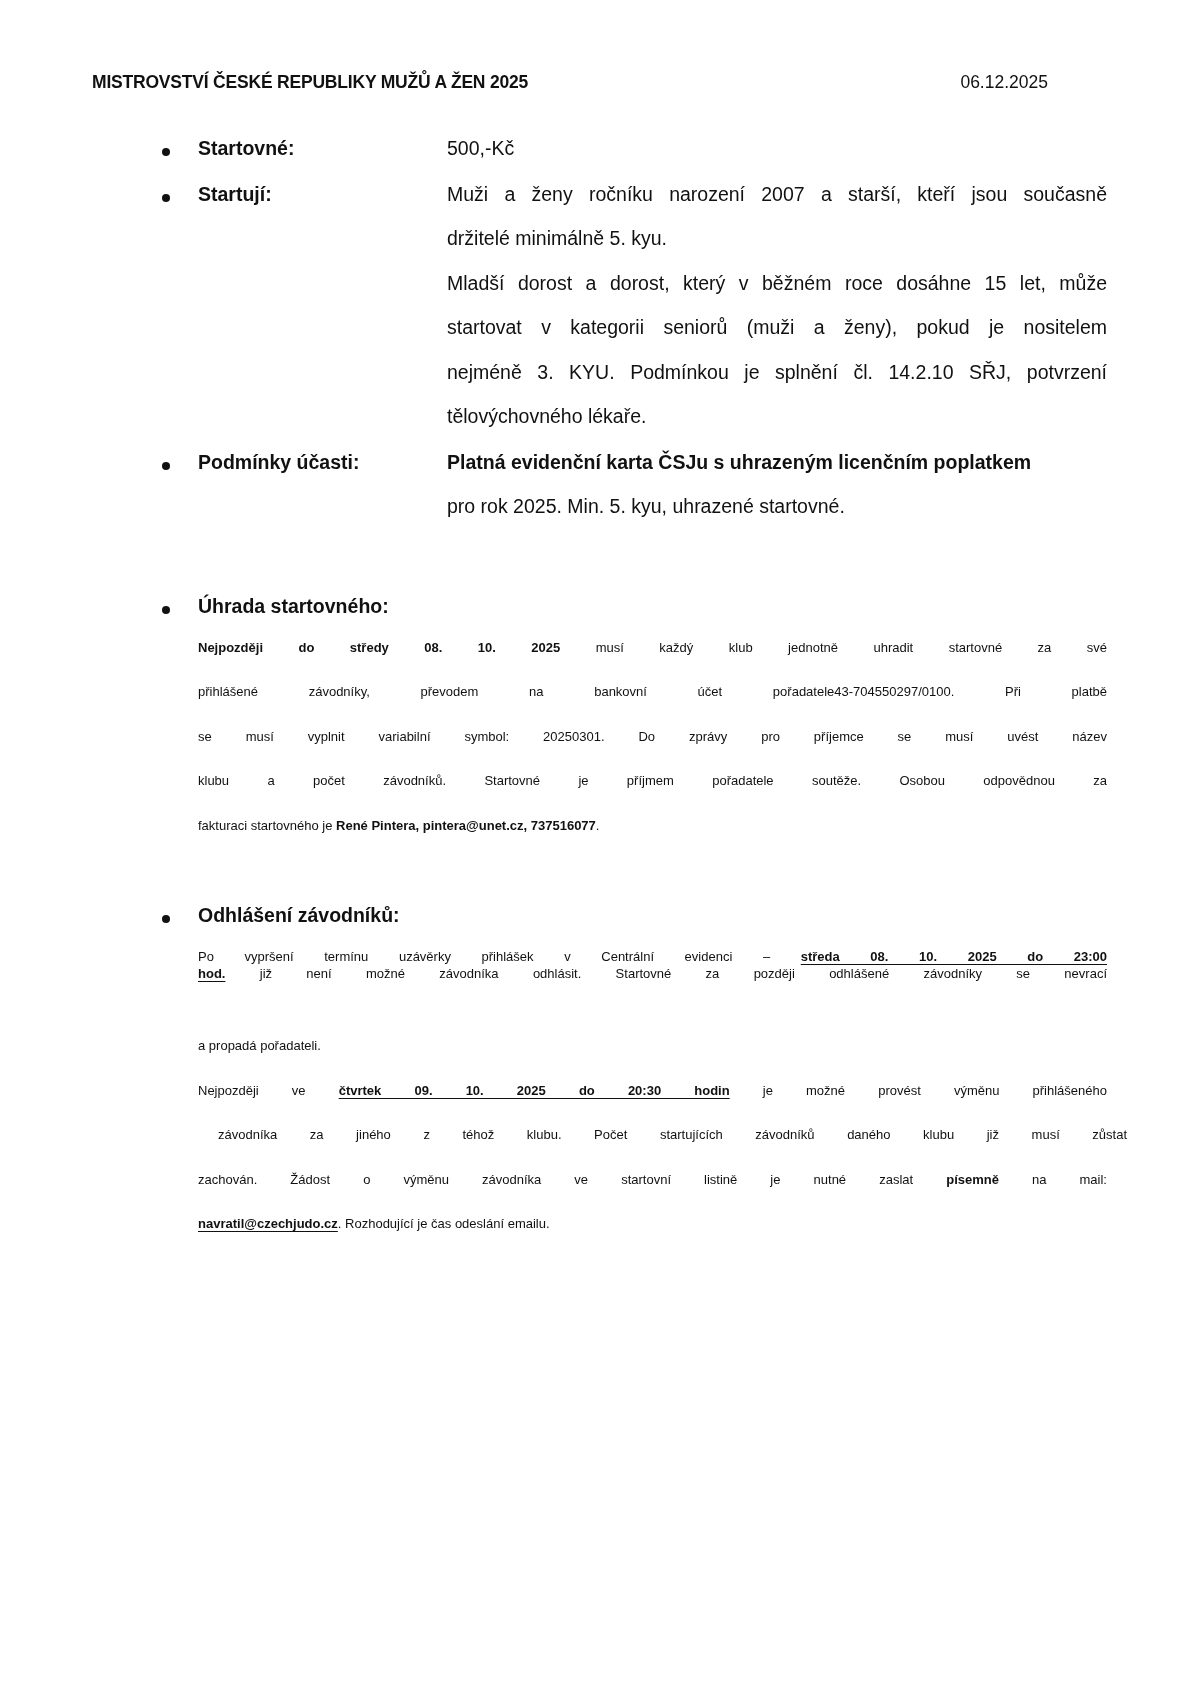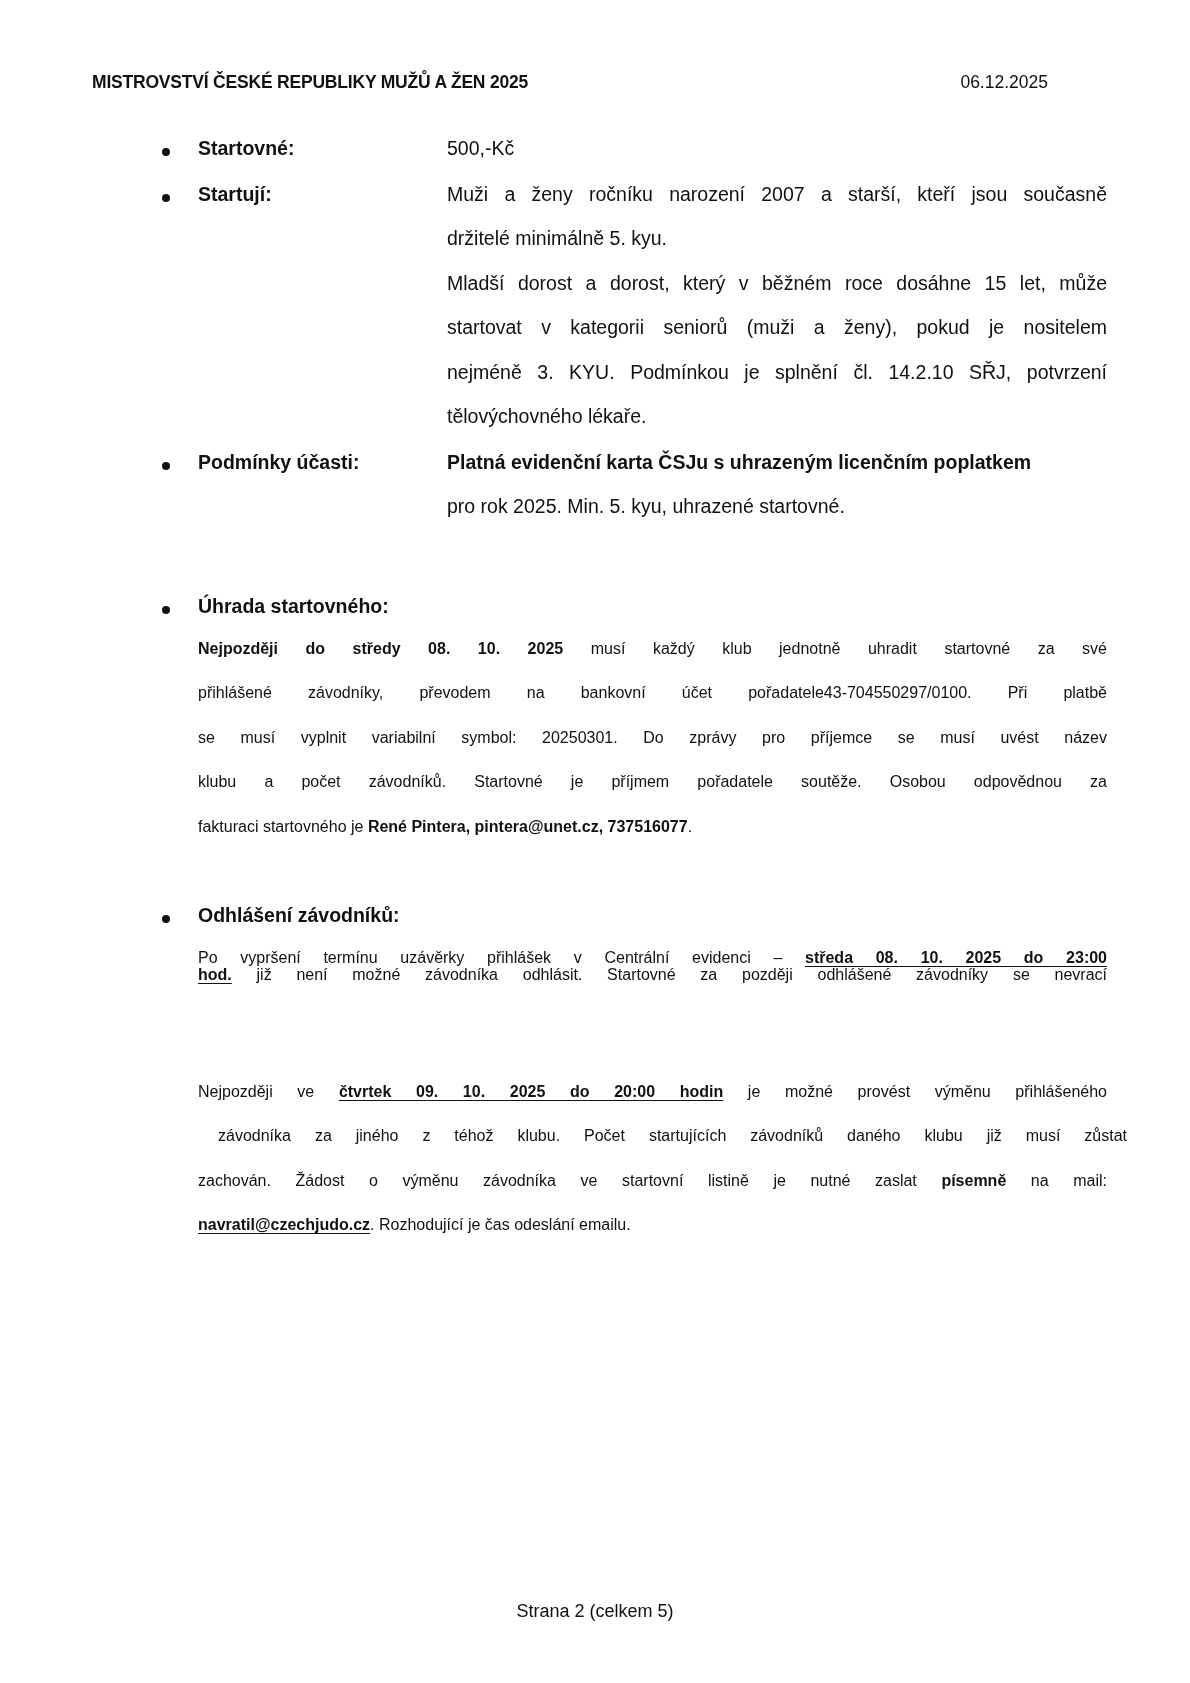--- a/index.html
+++ b/index.html
@@ -17,21 +17,21 @@
   .header .title { font-weight: bold; letter-spacing: -0.2px; }
   .row { position: absolute; left: 0; width: 1190px; font-size: 19.5px; }
   .bullet {
     position: absolute; left: 162px; width: 8px; height: 8px; border-radius: 50%;
     background: #111;
   }
   .label { position: absolute; left: 198px; font-weight: bold; }
   .value { position: absolute; left: 447px; width: 660px; }
   .line { position: absolute; left: 447px; width: 660px; white-space: nowrap; }
   .just { text-align: justify; text-align-last: justify; white-space: normal; }
-  .body-line { position: absolute; left: 198px; width: 909px; white-space: nowrap; font-size: 16px; }
+  .body-line { position: absolute; left: 198px; width: 909px; white-space: nowrap; font-size: 13px; }
   b { font-weight: bold; }
   u { text-decoration: underline; text-underline-offset: 3px; }
   .footer {
     position: absolute; left: 0; width: 1190px; top: 1601px; text-align: center;
     font-size: 18px; font-family: "Liberation Sans", sans-serif;
   }
 </style>
 </head>
 <body>
 
@@ -75,19 +75,19 @@
   <div class="body-line just" style="top:729px;">se musí vyplnit variabilní symbol:  20250301. Do zprávy pro příjemce se musí uvést název</div>
   <div class="body-line just" style="top:773px;">klubu a počet závodníků. Startovné je příjmem pořadatele soutěže. Osobou odpovědnou za</div>
   <div class="body-line" style="top:818px;"><span>fakturaci startovného je </span><b>René Pintera, pintera@unet.cz, 737516077</b><span>.</span></div>
 
   <div class="row" style="top:904px;">
     <span class="bullet" style="top:11px;"></span>
     <span class="label">Odhlášení závodníků:</span>
   </div>
   <div class="body-line just" style="top:949px;"><span>Po vypršení termínu uzávěrky přihlášek v Centrální evidenci – </span><b><u>středa 08. 10. 2025 do 23:00</u></b></div>
   <div class="body-line just" style="top:966px;"><b><u>hod.</u></b><span> již není možné závodníka odhlásit. Startovné za později odhlášené závodníky se nevrací</span></div>
-  <div class="body-line just" style="top:1083px;"><span>Nejpozději ve </span><b><u>čtvrtek 09. 10. 2025 do 20:00 hodin</u></b><span> je možné provést výměnu přihlášeného</span></div>
+  <div class="body-line" style="top:1038px;">a propadá pořadateli.</div>
+  <div class="body-line just" style="top:1083px;"><span>Nejpozději ve </span><b><u>čtvrtek 09. 10. 2025 do 20:30 hodin</u></b><span> je možné provést výměnu přihlášeného</span></div>
   <div class="body-line just" style="top:1127px;margin-left:20px;">závodníka za jiného z téhož klubu. Počet startujících závodníků daného klubu již musí zůstat</div>
   <div class="body-line just" style="top:1172px;"><span>zachován. Žádost o výměnu závodníka ve startovní listině je nutné zaslat </span><b>písemně</b><span> na mail:</span></div>
   <div class="body-line" style="top:1216px;"><b><u>navratil@czechjudo.cz</u></b><span>. Rozhodující je čas odeslání emailu.</span></div>
 
-  <div class="footer">Strana 2 (celkem 5)</div>
 </div>
 
 </body></html>

